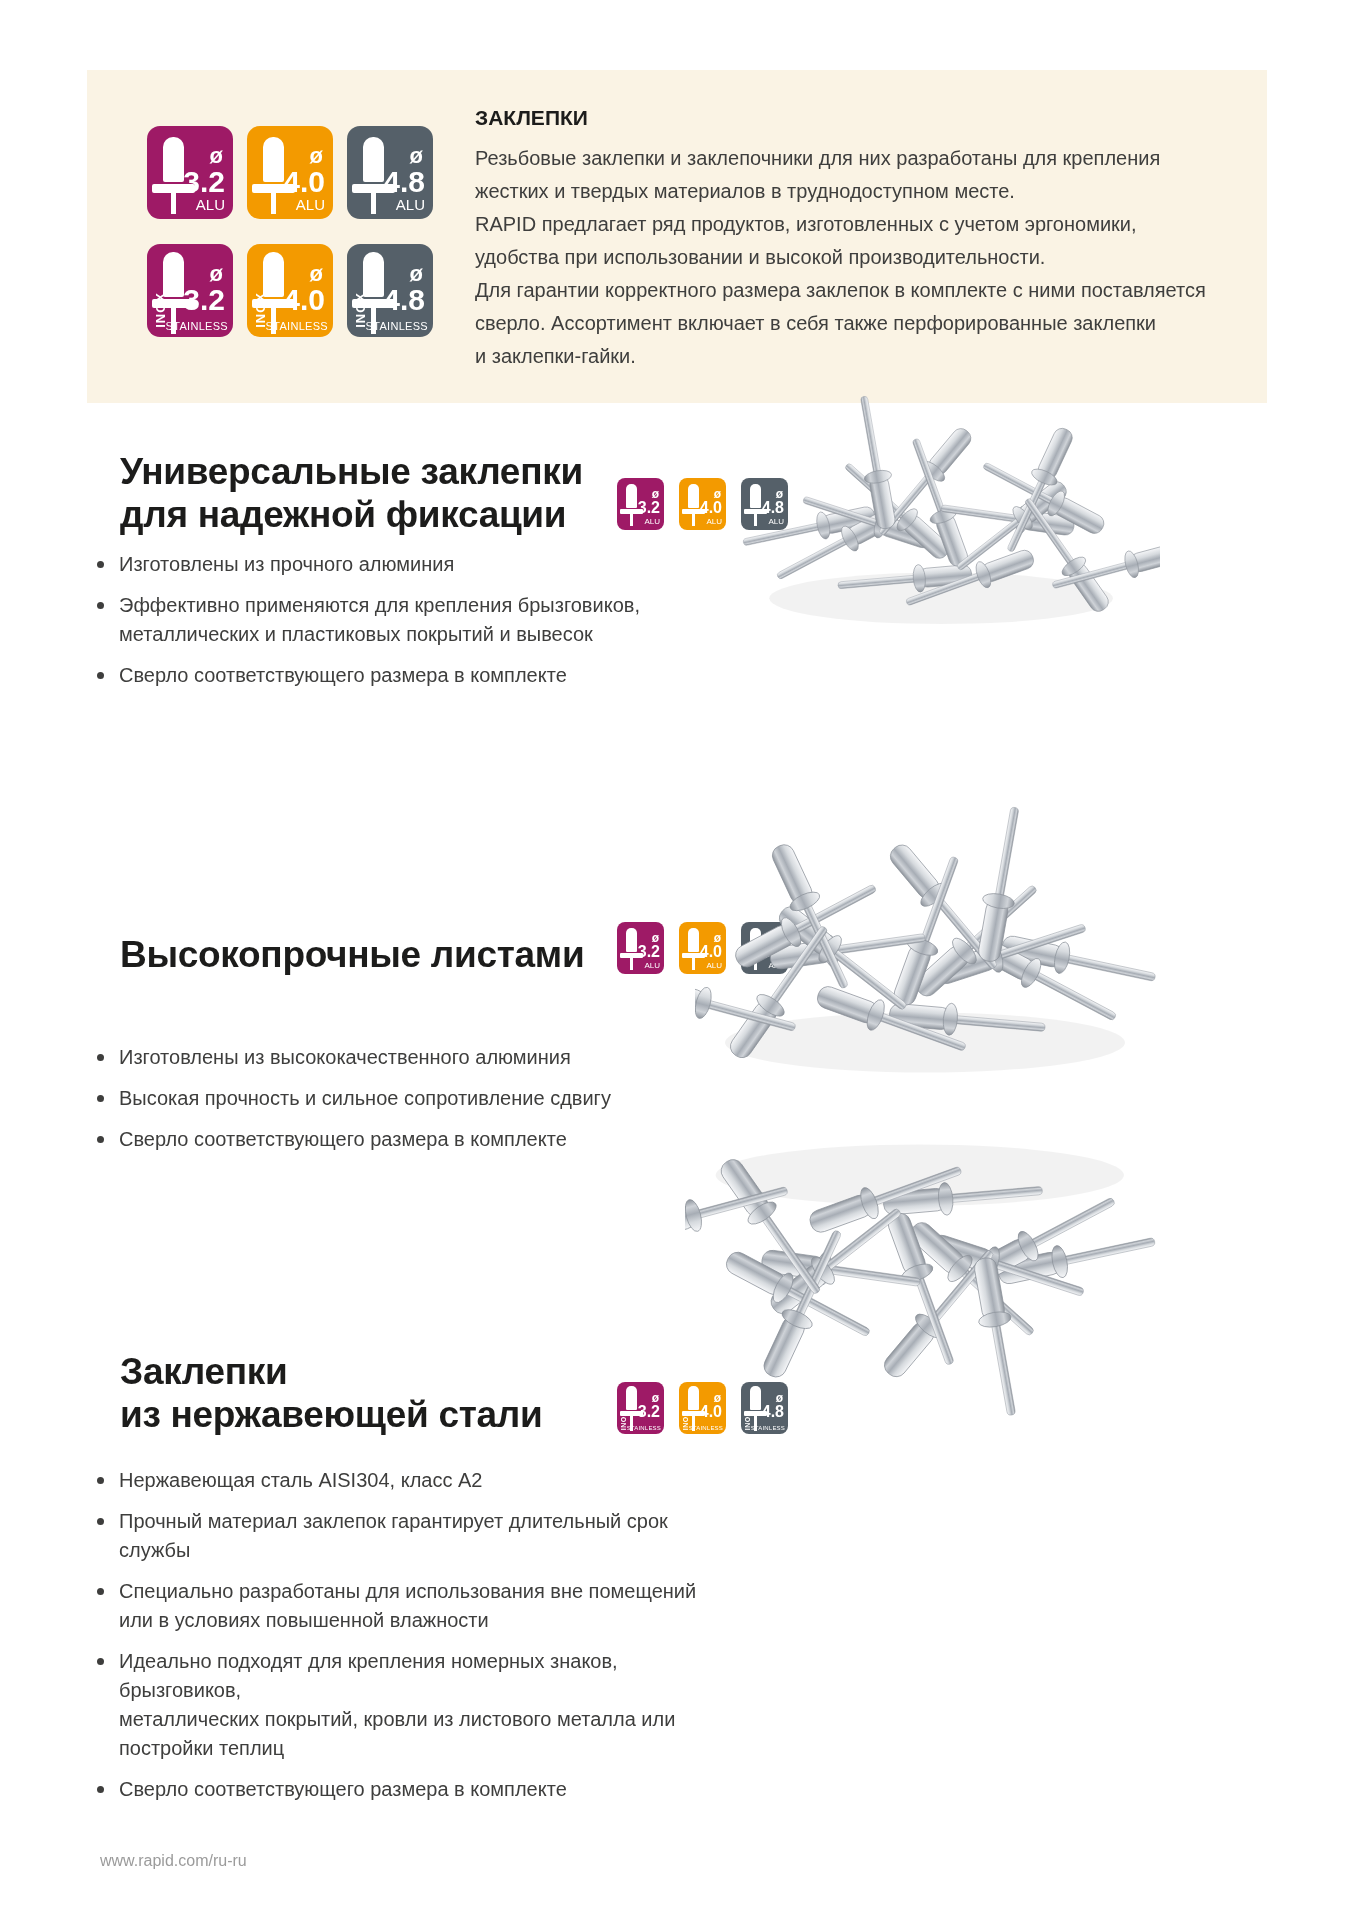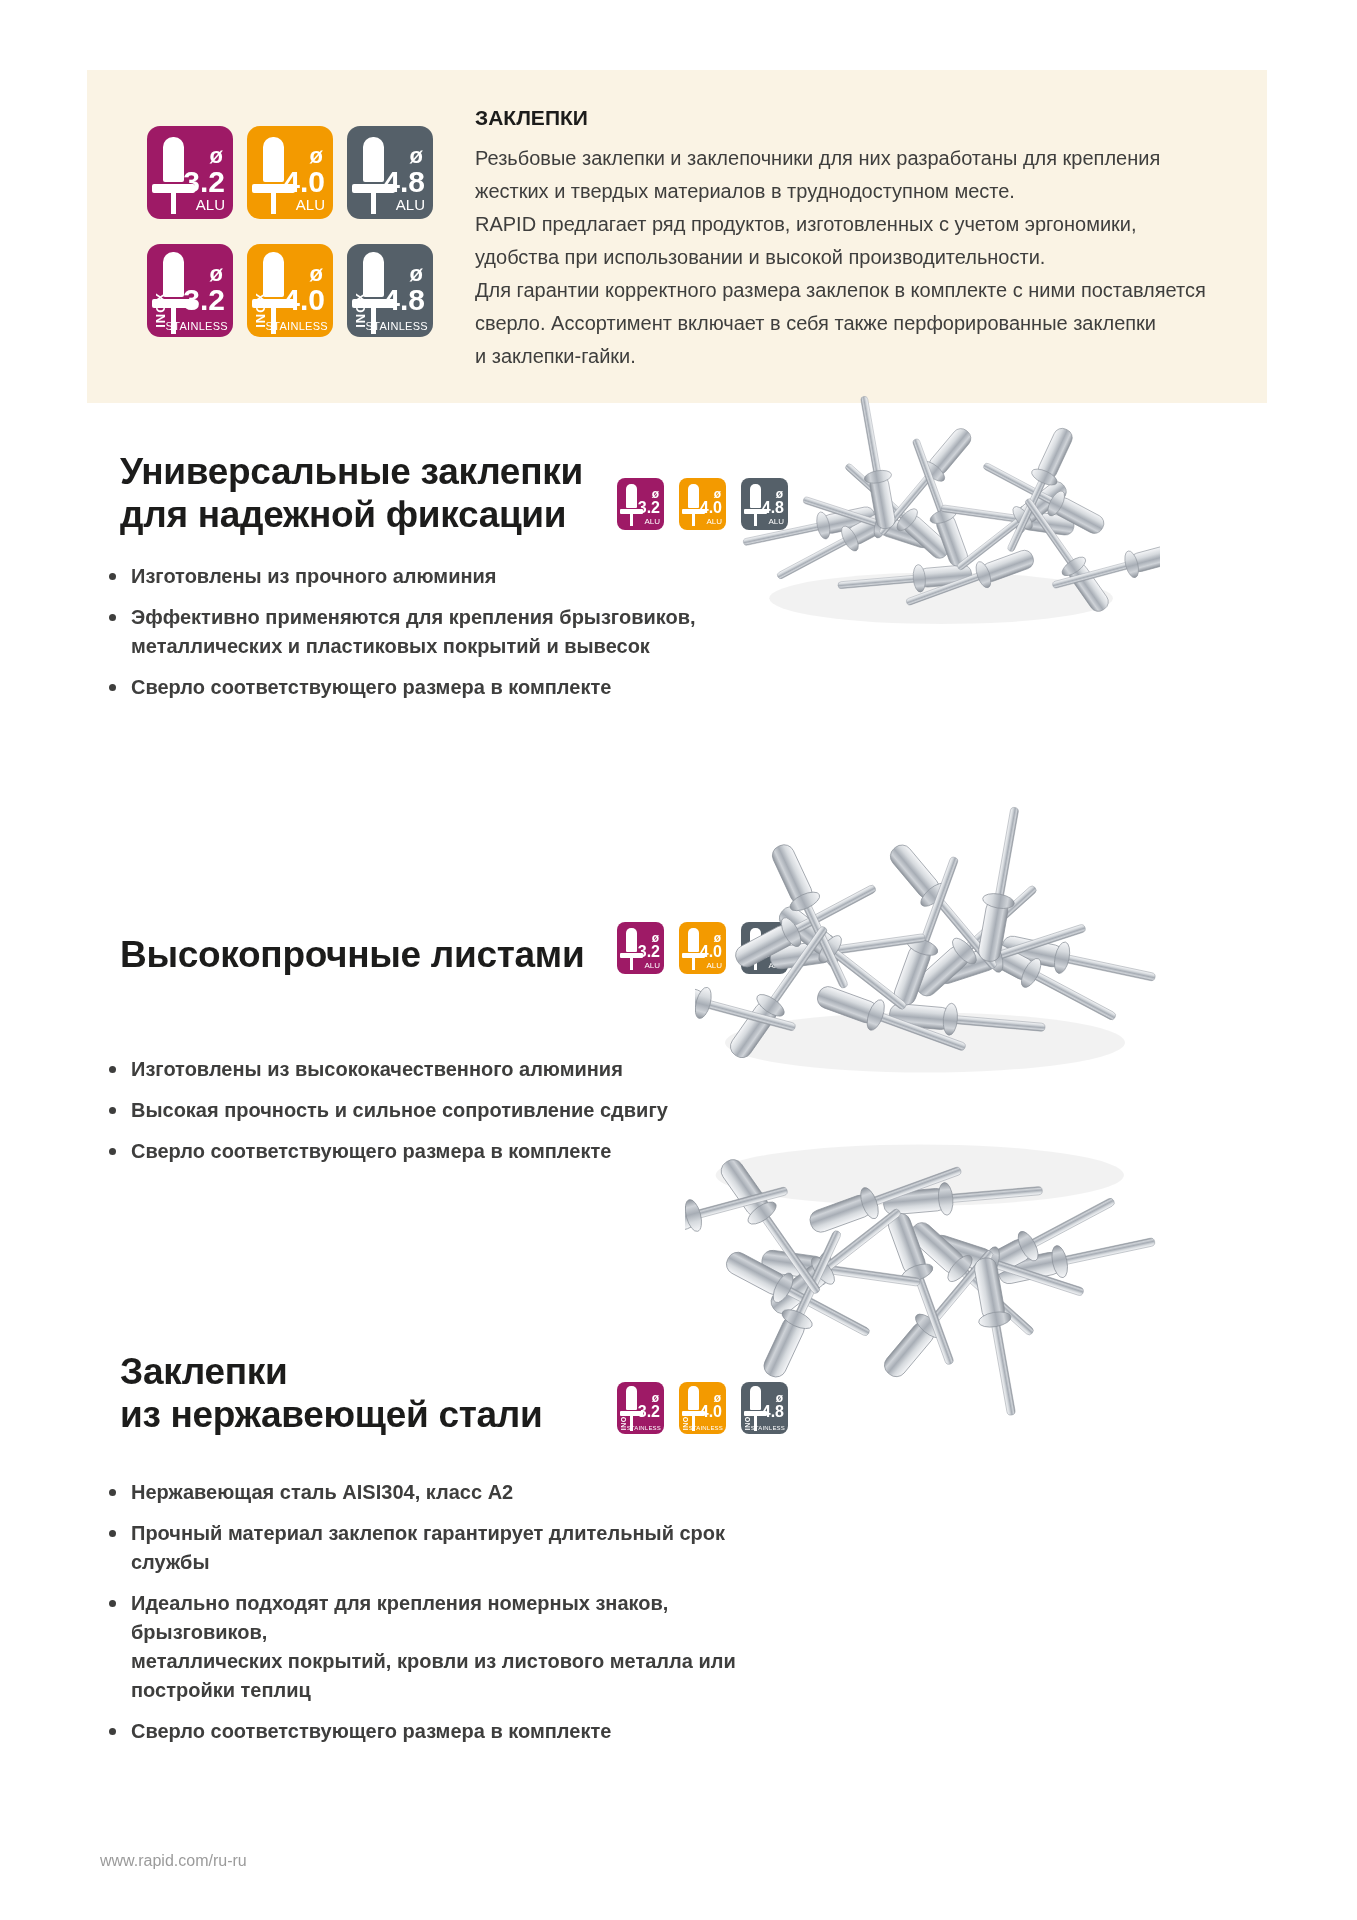--- a/index.html
+++ b/index.html
@@ -45,21 +45,21 @@
   .sm.inoxb .flange{top:29px;}
   .sm.inoxb .stem{top:34px;height:15px;}
   .sm.inoxb .mat{font-size:6px;right:3px;bottom:3px;letter-spacing:.2px;}
   .sm.inoxb .inox{position:absolute;left:3px;bottom:4px;font-size:7px;font-weight:700;letter-spacing:.5px;
     writing-mode:vertical-rl;transform:rotate(180deg);line-height:1;}
 
   
   .section-title{position:absolute;left:92px;font-size:37px;line-height:43px;font-weight:700;
     color:#1c1c1b;white-space:pre-line;letter-spacing:-0.3px;margin-left:28px;}
   .badges-inline{position:absolute;left:617px;display:flex;gap:15px;}
-  .bullets{position:absolute;left:92px;width:640px;list-style:none;margin:12px;padding:0;font-weight:bold;}
+  .bullets{position:absolute;left:92px;width:640px;list-style:none;margin:0;padding:0;}
   .bullets li{position:relative;padding-left:27px;font-size:20px;line-height:29px;
     color:#3e3e3d;margin-bottom:12px;white-space:pre-line;}
   .bullets li::before{content:"";position:absolute;left:5px;top:11px;width:7px;height:7px;
     border-radius:50%;background:#3e3e3d;}
 
   .t1{top:450px;} .b1{top:478px;} .u1{top:550px;}
   .t2{top:933px;} .b2{top:922px;} .u2{top:1043px;}
   .t3{top:1350px;} .b3{top:1382px;} .u3{top:1466px;}
 
   
@@ -257,20 +257,22 @@
     <span><span class="dome"></span><span class="flange"></span><span class="stem"></span></span>
     <span class="inox">INOX</span>
     <span class="dia">ø</span>
     <span class="size">4.8</span>
     <span class="mat">STAINLESS</span>
   </div>
 </div>
 <ul class="bullets u3">
   <li>Нержавеющая сталь AISI304, класс А2</li>
   <li>Прочный материал заклепок гарантирует длительный срок службы</li>
+  <li>Специально разработаны для использования вне помещений
+или в условиях повышенной влажности</li>
   <li>Идеально подходят для крепления номерных знаков, брызговиков,
 металлических покрытий, кровли из листового металла или
 постройки теплиц</li>
   <li>Сверло соответствующего размера в комплекте</li>
 </ul>
 <div class="photo p3">
   <svg viewBox="0 0 480 320">
       <g transform="rotate(180 240 160)">
         <use href="#pile"></use>
       </g>

